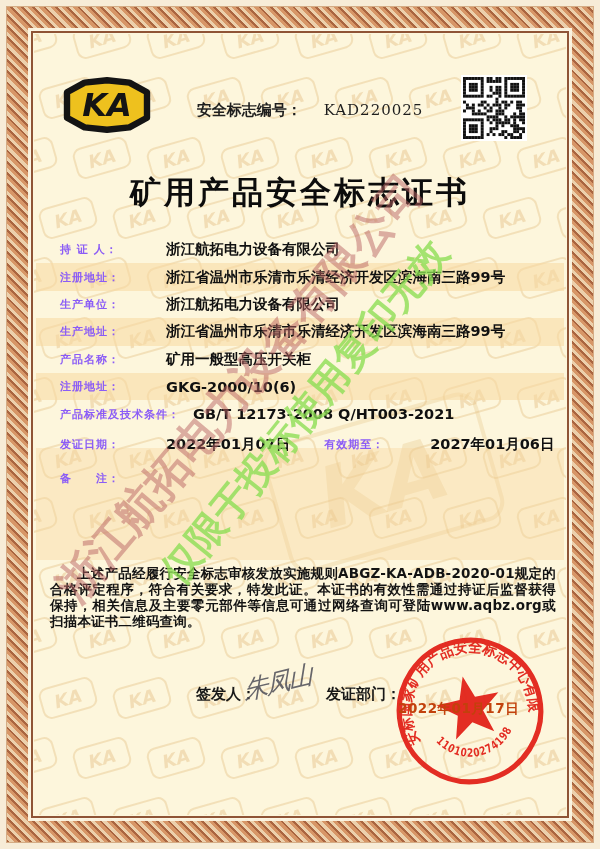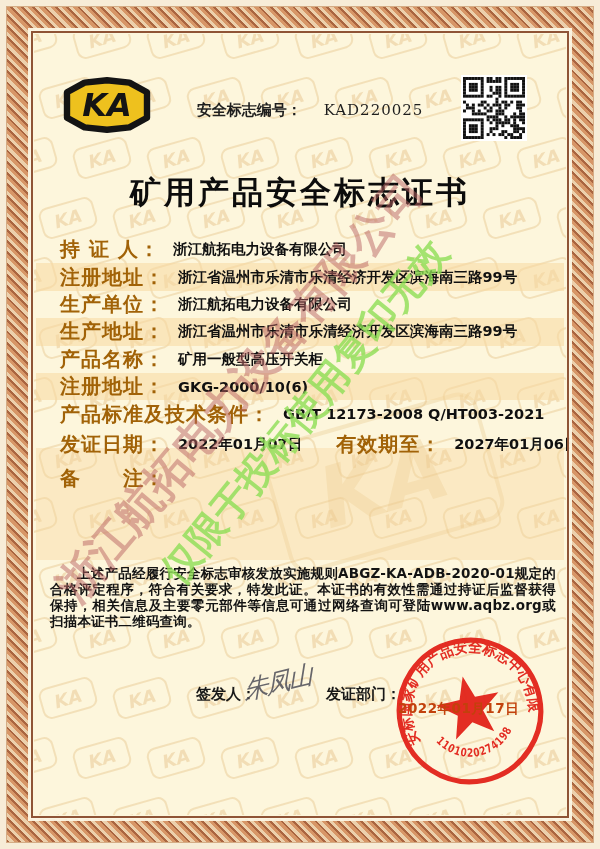--- a/index.html
+++ b/index.html
@@ -47,21 +47,21 @@
   .hdr-no .num { font-family:"DejaVu Serif", serif; font-weight:normal; margin-left:22px; letter-spacing:1px; }
   .qr { position:absolute; left:461px; top:75px; z-index:2; background:#ffffff; padding:2px; line-height:0; }
 
   .title { position:absolute; left:0; right:0; top:172px; z-index:2; text-align:center;
     font-size:31px; font-weight:bold; letter-spacing:3px; color:#0c0c0c; }
 
   
   .fields { position:absolute; left:36px; right:36px; top:236px; z-index:2; }
   .frow { display:flex; align-items:center; height:27.4px; padding-left:24px; font-weight:bold; }
   .frow.tint { background:rgba(247,217,160,.55); }
-  .f-label { font-size:20px; color:#a16207; min-width:93px; white-space:pre; letter-spacing:1px; flex:none; }
+  .f-label { font-size:11px; color:#8b5cf6; min-width:93px; white-space:pre; letter-spacing:1px; flex:none; }
   .f-value { font-size:14.5px; color:#101010; margin-left:13px; white-space:nowrap; }
   .frow.dates { margin-top:3px; }
   .frow .pair2 { margin-left:34px; display:flex; align-items:center; }
   .frow.remark { margin-top:7px; }
 
   .para { position:absolute; left:50px; right:44px; top:566px; z-index:2;
     font-size:13.5px; font-weight:bold; color:#131313; line-height:15.9px;
     text-align:justify; text-indent:2em; letter-spacing:.2px; }
 
   

